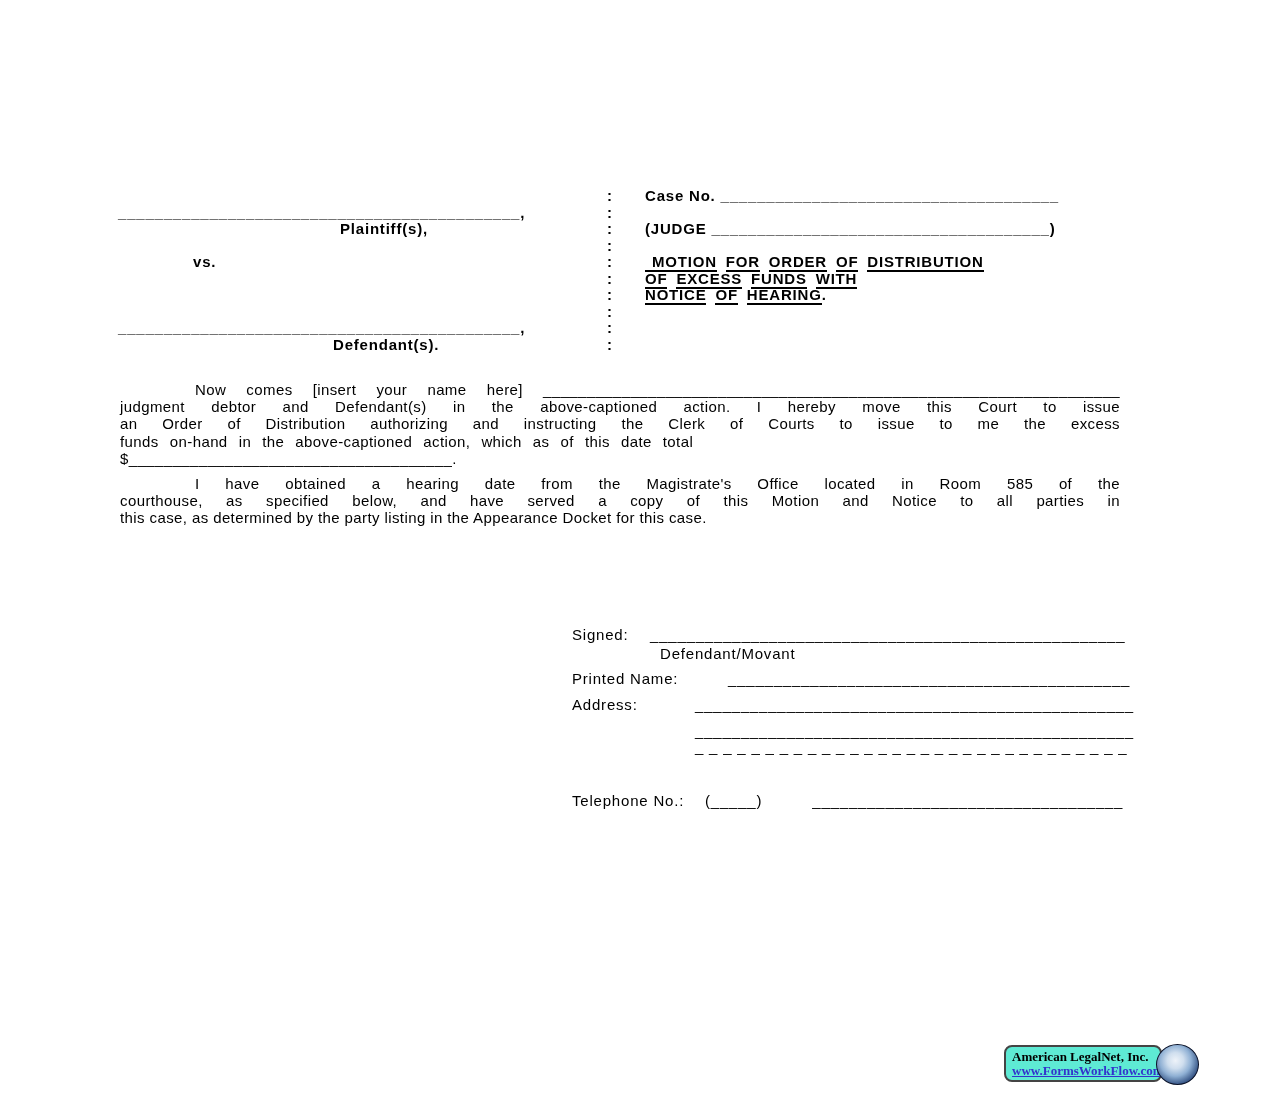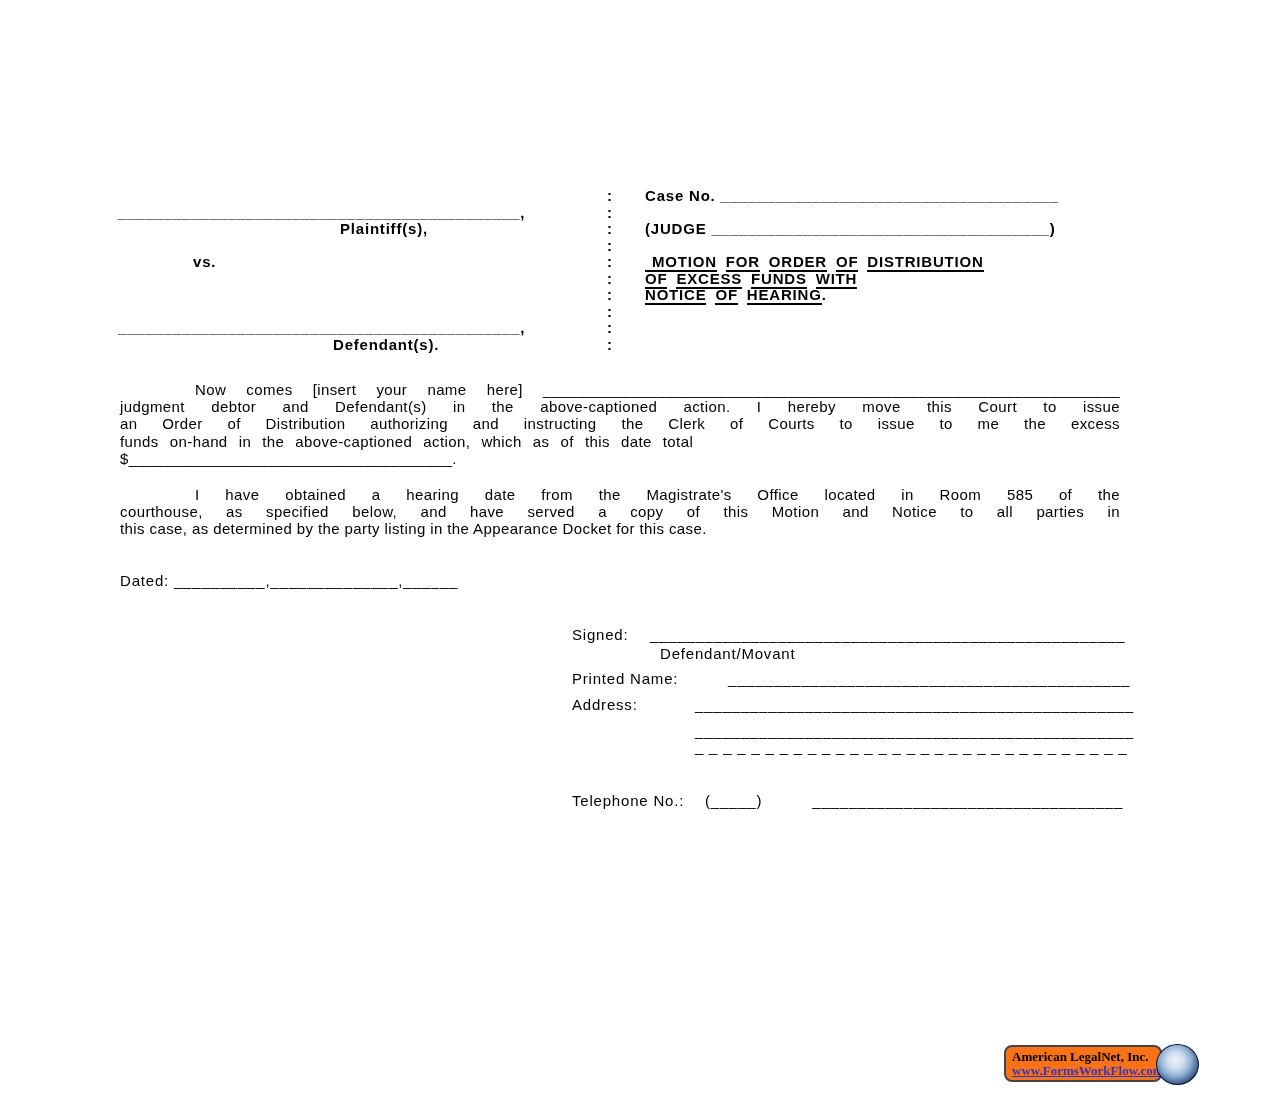--- a/index.html
+++ b/index.html
@@ -23,21 +23,21 @@
   .pad-pl { padding-left:222px; }
   .pad-vs { padding-left:75px; }
   .pad-df { padding-left:215px; }
   .uw { border-bottom:2px solid #000; }
   .uw-first { padding-left:7px; }
   .cap-title { word-spacing:4px; }
   
   .para { position:absolute; left:120px; width:1000px;
     font-size:15px; line-height:17.2px; letter-spacing:0.4px; }
   .p1 { top:381px; }
-  .p2 { top:486px; }
+  .p2 { top:475px; }
   .bline { white-space:nowrap; }
   .jlast { text-align:justify; text-align-last:justify; white-space:normal; }
   .ind { text-indent:75px; }
   .wsp { word-spacing:6.5px; }
   
   .dated { position:absolute; top:572px; left:120px;
     font-size:15px; letter-spacing:0.8px; white-space:nowrap; }
   
   .sig { position:absolute; top:626px; left:572px; width:600px;
     font-size:15px; letter-spacing:0.8px; }
@@ -49,21 +49,21 @@
   .r-addr2   { top:96px; }
   .r-addr3   { top:112px; }
   .r-phone   { top:166px; }
   .lbl-signed  { display:inline-block; width:78px; }
   .lbl-printed { display:inline-block; width:156px; }
   .lbl-addr    { display:inline-block; width:123px; }
   .lbl-phone   { display:inline-block; width:133px; }
   .area-code   { margin-right:50px; }
   
   .logo-box { position:absolute; left:1004px; top:1045px; width:158px; height:37px;
-    border:2px solid #444; border-radius:8px; background:#f97316; box-sizing:border-box;
+    border:2px solid #444; border-radius:8px; background:#5eead4; box-sizing:border-box;
     padding:2px 6px; }
   .logo-company { font-family:"Liberation Serif", serif; font-weight:bold;
     font-size:13px; line-height:15px; color:#000; }
   .logo-site { font-family:"Liberation Serif", serif; font-weight:bold;
     font-size:13px; line-height:14px; color:#3333cc; text-decoration:underline; }
   .globe { position:absolute; left:1156px; top:1044px; width:41px; height:39px;
     border-radius:50%; border:1px solid #0a1228;
     background:radial-gradient(circle at 45% 40%, #eef3f9 0%, #cfdeee 25%, #8fb0d4 48%, #3b5a8a 72%, #121d3a 100%); }
 </style>
 </head>
@@ -134,23 +134,20 @@
     <div class="wsp">funds on-hand in the above-captioned action, which as of this date total</div>
     <div class="bline"><span>$</span><span>_____________________________________</span><span>.</span></div>
   </div>
 
   <div class="para p2">
     <div class="jlast ind">I have obtained a hearing date from the Magistrate's Office located in Room 585 of the</div>
     <div class="jlast">courthouse, as specified below, and have served a copy of this Motion and Notice to all parties in</div>
     <div>this case, as determined by the party listing in the Appearance Docket for this case.</div>
   </div>
 
-  <div class="dated">
-    <span>Dated:</span> <span>__________,______________,______</span>
-  </div>
 
   <div class="sig">
     <div class="sig-row r-signed">
       <span class="lbl-signed">Signed:</span><span>____________________________________________________</span>
     </div>
     <div class="sig-row r-cap">Defendant/Movant</div>
     <div class="sig-row r-printed">
       <span class="lbl-printed">Printed Name:</span><span>____________________________________________</span>
     </div>
     <div class="sig-row r-addr1">

